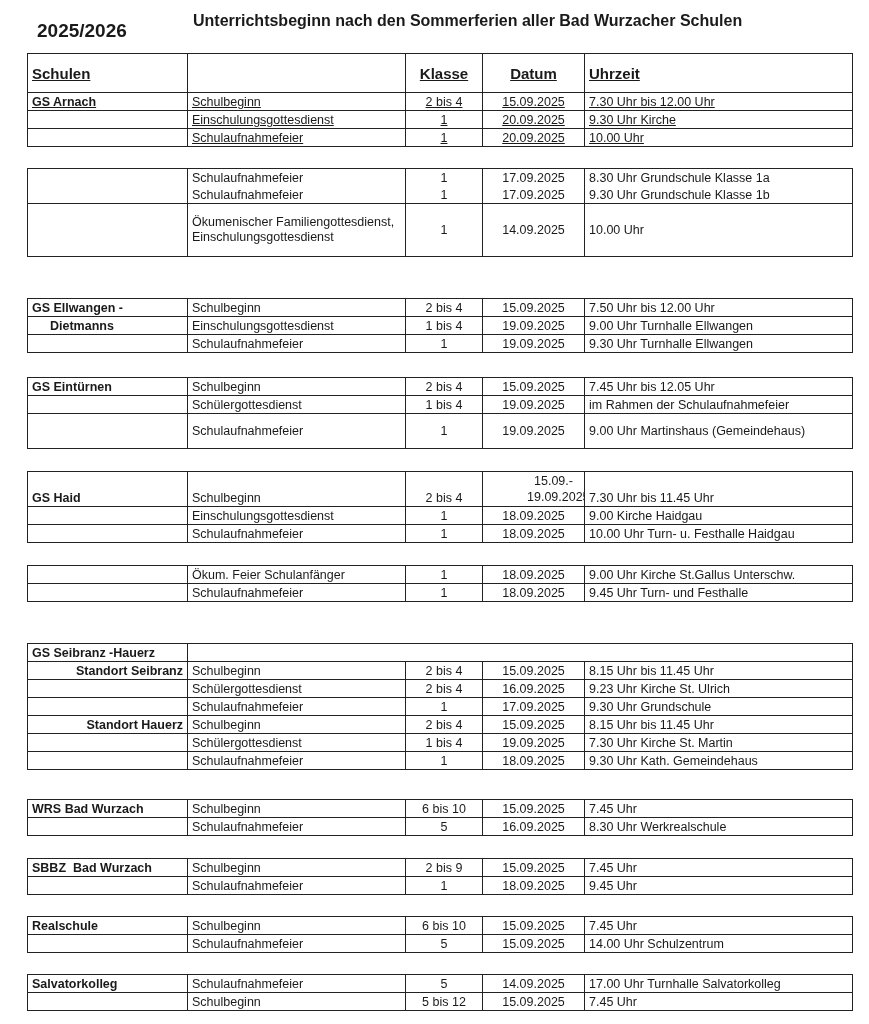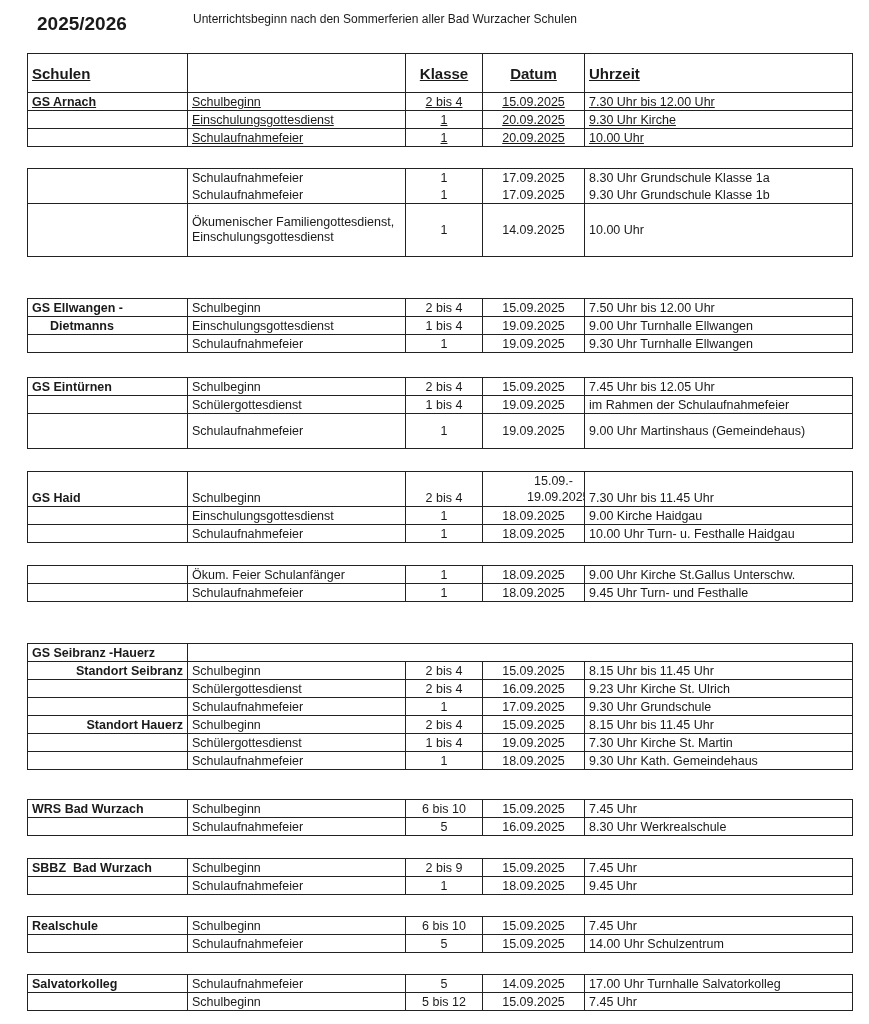--- a/index.html
+++ b/index.html
@@ -1,19 +1,19 @@
 <!DOCTYPE html>
 <html><head>
 <meta charset="utf-8">
 <style>
   html, body { margin:0; padding:0; background:#fff; }
   body { width:869px; height:1024px; position:relative; overflow:hidden;
          font-family:"Liberation Sans", sans-serif; color:#1a1a1a; }
-  .year { position:absolute; left:37px; top:13px; font-size:19px; font-weight:bold; }
-  .title { position:absolute; left:193px; top:12px; font-size:12px; font-weight:normal; }
+  .year { position:absolute; left:37px; top:20px; font-size:19px; font-weight:bold; }
+  .title { position:absolute; left:193px; top:12px; font-size:16px; font-weight:bold; }
   table { position:absolute; left:27px; border-collapse:collapse; table-layout:fixed;
           width:825px; font-size:12.5px; }
   col.c1 { width:160px; } col.c2 { width:218px; } col.c3 { width:77px; }
   col.c4 { width:102px; } col.c5 { width:268px; }
   td { border:1.5px solid #222; padding:0 4px; height:17px; line-height:15px;
        vertical-align:bottom; white-space:nowrap; overflow:hidden; }
   td.k, td.d { text-align:center; }
   td.school { font-weight:bold; }
   td.school.indent { padding-left:22px; }
   td.school.right { text-align:right; }

